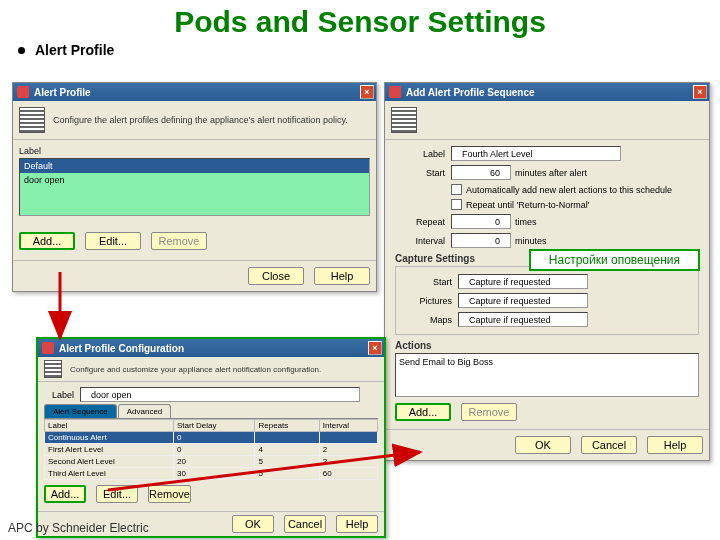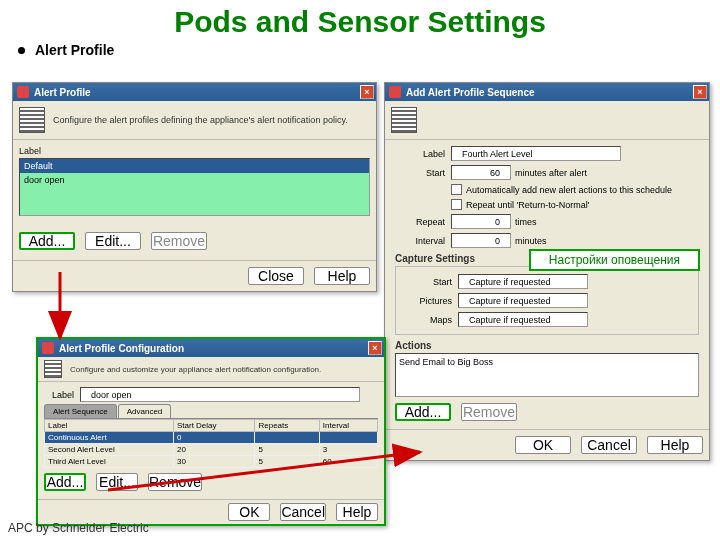--- a/index.html
+++ b/index.html
@@ -17,35 +17,35 @@
   .hdr{display:flex;align-items:center;padding:6px;border-bottom:1px solid #bbb}
   .hdr .hicon{width:26px;height:26px;background:repeating-linear-gradient(0deg,#666 0 2px,#fff 2px 4px);margin-right:8px;border:1px solid #555}
   .hdr .htext{font-size:9px;color:#333}
   .inner{padding:6px}
   .lbl{font-size:9px;color:#111;margin-bottom:2px}
   .listbox{border:1px inset #999;background:#86efac;width:100%;height:58px;overflow:hidden}
   .listbox .row{padding:2px 4px;font-size:9px}
   .listbox .row.sel{background:#2a5b94;color:#fff}
   .btnrow{display:flex;gap:10px;padding:6px}
   .btnrow.right{justify-content:flex-end;border-top:1px solid #bbb}
-  .wbtn{min-width:56px;height:18px;background:#ffffff;border:1px solid #888;border-radius:2px;font-size:14px;display:flex;align-items:center;justify-content:center;cursor:pointer}
+  .wbtn{min-width:56px;height:18px;background:#fef9c3;border:1px solid #888;border-radius:2px;font-size:11px;display:flex;align-items:center;justify-content:center;cursor:pointer}
   .wbtn.dis{color:#888;cursor:default}
   .hl-green{border:2px solid #00a000}
   .annot{position:absolute;color:#008000;font-weight:normal;font-size:12px}
 
   .formrow{display:flex;align-items:center;margin:4px 0;font-size:9px}
   .formrow .flab{width:50px;text-align:right;margin-right:6px}
   .txtin{height:15px;border:1px inset #999;background:#fff;padding:0 10px;font-size:9px}
   .sect{font-weight:bold;color:#333;margin:5px 0 2px;font-size:10px}
   .chk{width:11px;height:11px;border:1px solid #666;background:#fff;margin-right:4px}
   .actionbox{border:1px inset #999;background:#fff;width:100%;height:44px;padding:3px;font-size:9px}
 
   .tabset{display:flex;border-bottom:1px solid #888}
   .tab{padding:2px 8px;font-size:8px;border:1px solid #888;border-bottom:none;background:#ece9d8;margin-right:1px;border-radius:3px 3px 0 0}
-  .tab.act{background:#a3a3a3}
+  .tab.act{background:#0369a1}
   .tbl{width:100%;border:1px inset #999;font-size:8px;border-collapse:collapse}
   .tbl th{background:#ece9d8;border:1px solid #bbb;text-align:left;padding:1px 3px;font-weight:normal}
   .tbl td{border:1px solid #eee;padding:1px 3px}
   .tbl tr.selrow td{background:#2a5b94;color:#fff}
   .arrow{position:absolute;pointer-events:none}
 </style>
 </head>
 <body>
 
 <div class="slide-title">Pods and Sensor Settings</div>
@@ -180,20 +180,26 @@
             <th>Repeats</th>
             <th>Interval</th>
           </tr>
       <tr class="selrow">
             <td>Continuous Alert</td>
             <td>0</td>
             <td></td>
             <td></td>
           </tr>
       <tr>
+            <td>First Alert Level</td>
+            <td>0</td>
+            <td>4</td>
+            <td>2</td>
+          </tr>
+      <tr>
             <td>Second Alert Level</td>
             <td>20</td>
             <td>5</td>
             <td>3</td>
           </tr>
       <tr>
             <td>Third Alert Level</td>
             <td>30</td>
             <td>5</td>
             <td>60</td>

